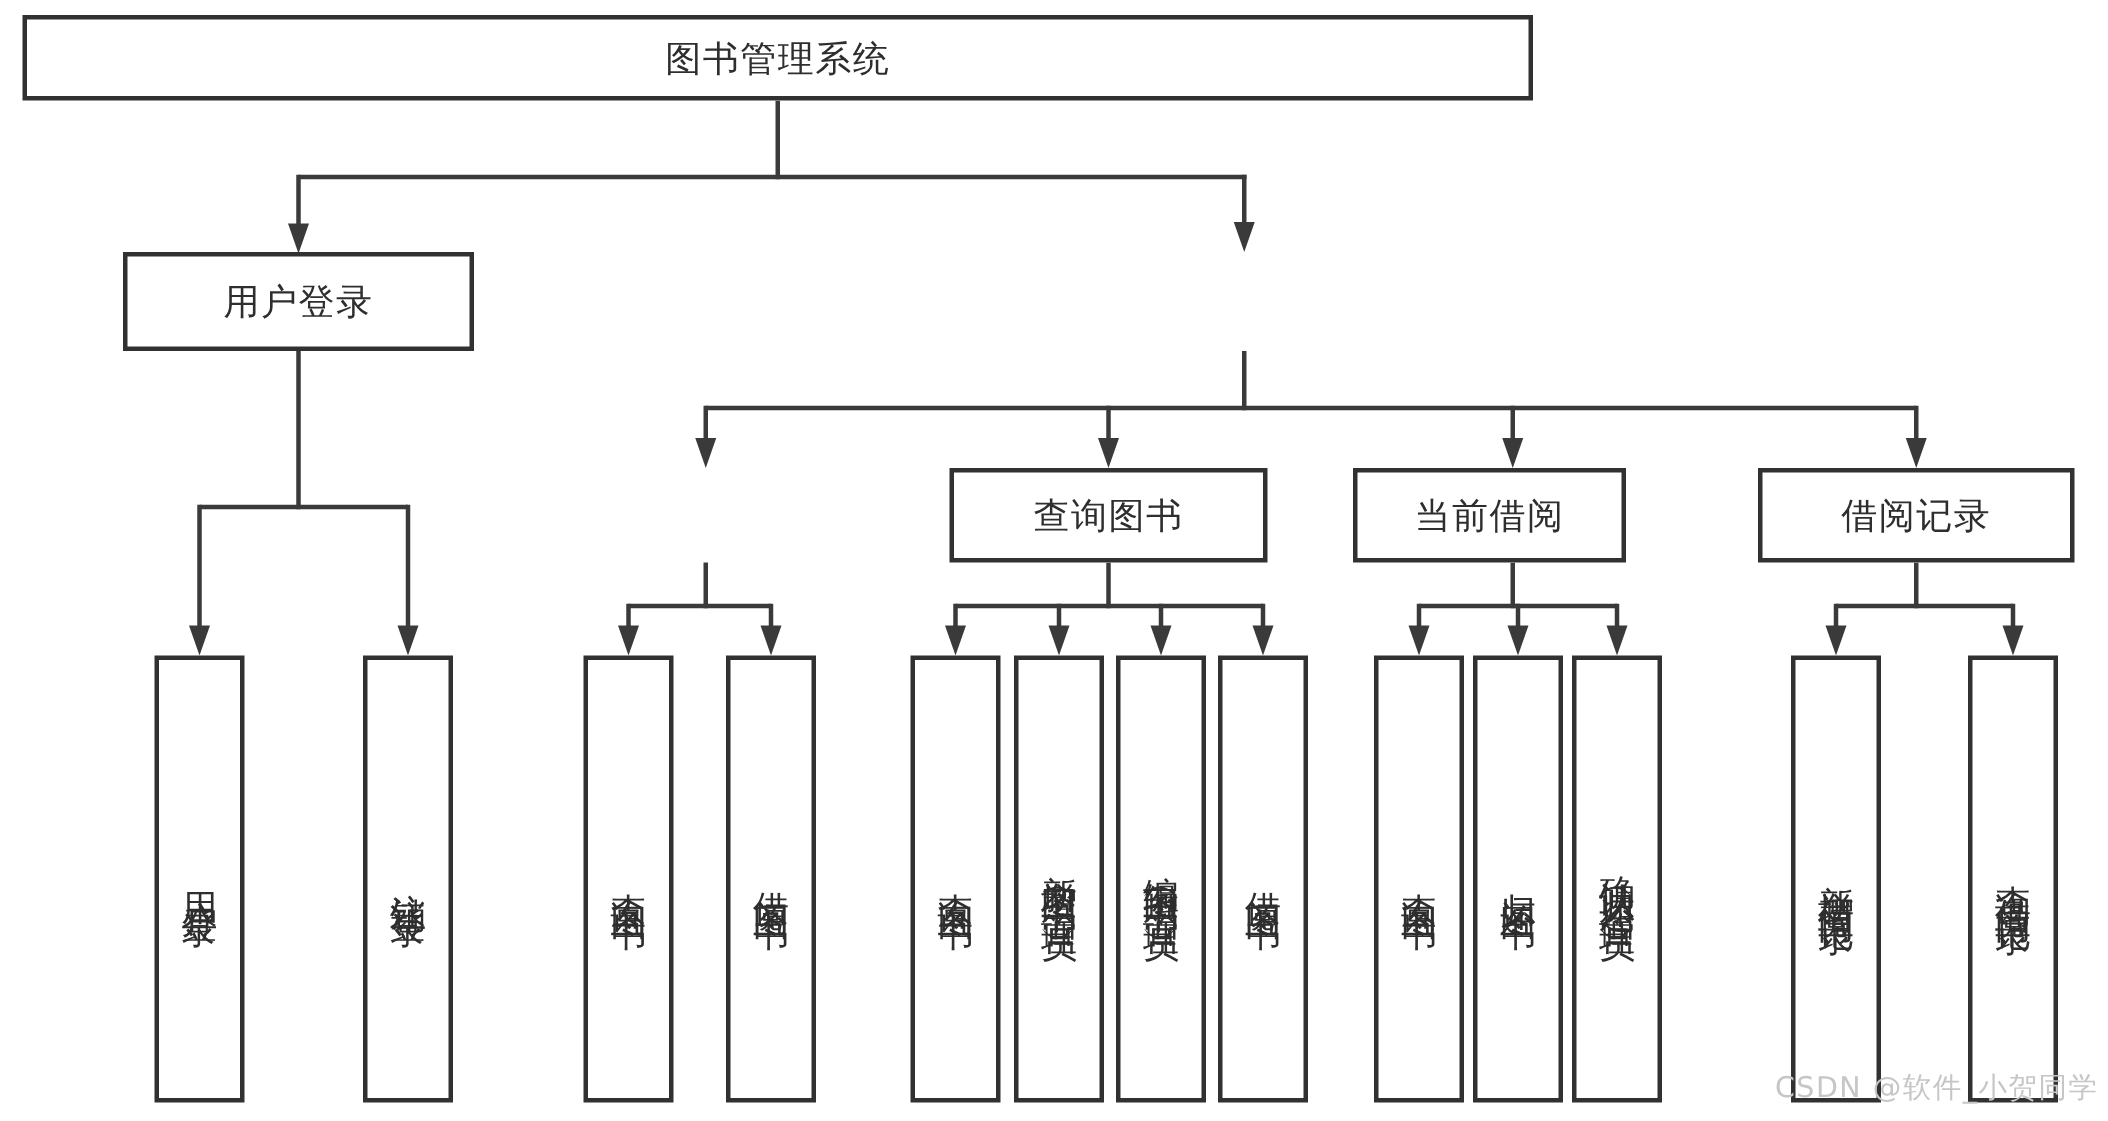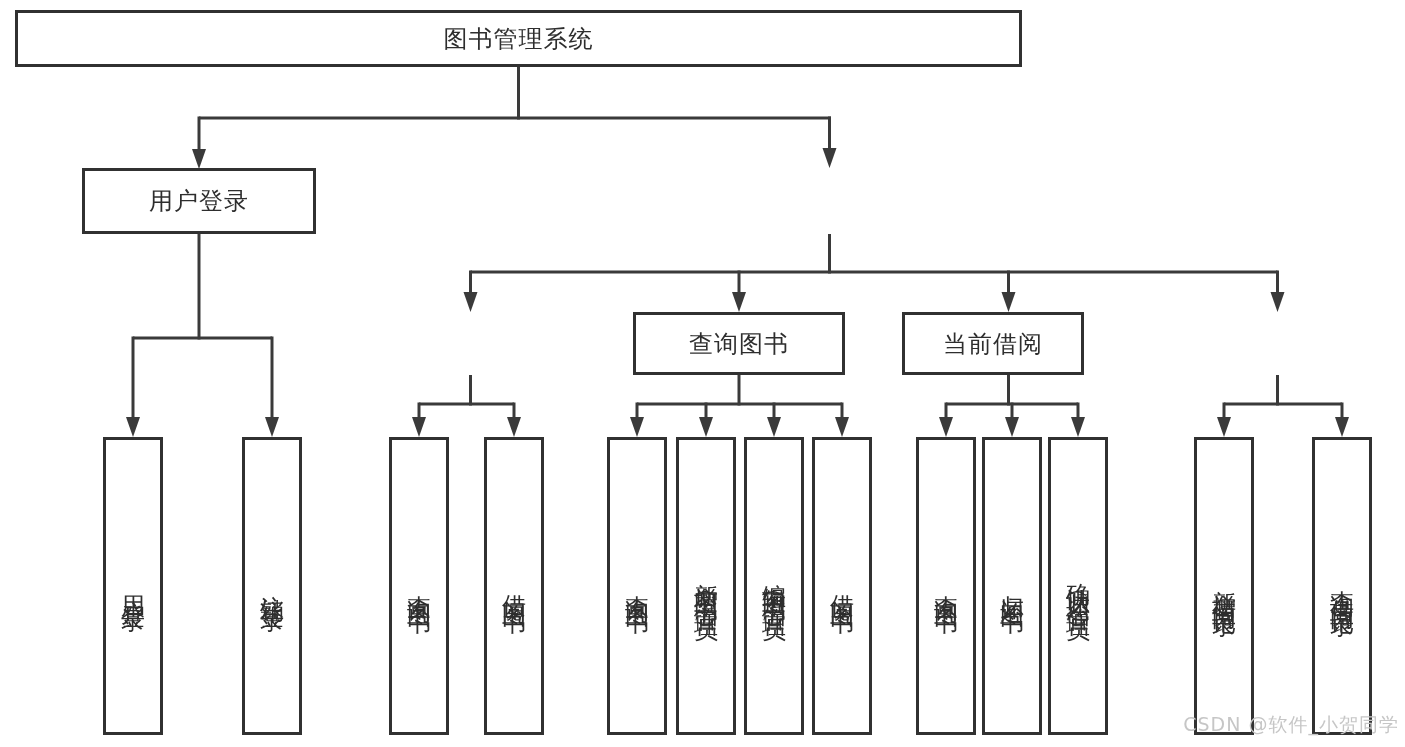--- a/index.html
+++ b/index.html
@@ -151,20 +151,23 @@
   <div class="box" style="left:82px; top:168px; width:234px; height:66px">
     <span class="lbl">用户登录</span>
   </div>
 
   <div class="box" style="left:633px; top:312px; width:212px; height:63px">
     <span class="lbl">查询图书</span>
   </div>
   <div class="box" style="left:902px; top:312px; width:182px; height:63px">
     <span class="lbl">当前借阅</span>
   </div>
+  <div class="box" style="left:1172px; top:312px; width:211px; height:63px">
+    <span class="lbl">借阅记录</span>
+  </div>
 
   <div class="box leaf" style="left:103px; top:437px; width:60px; height:298px">
     <span class="lbl">用户登录</span>
   </div>
   <div class="box leaf" style="left:242px; top:437px; width:60px; height:298px">
     <span class="lbl">注销登录</span>
   </div>
 
   <div class="box leaf" style="left:389px; top:437px; width:60px; height:298px">
     <span class="lbl">查询图书</span>

